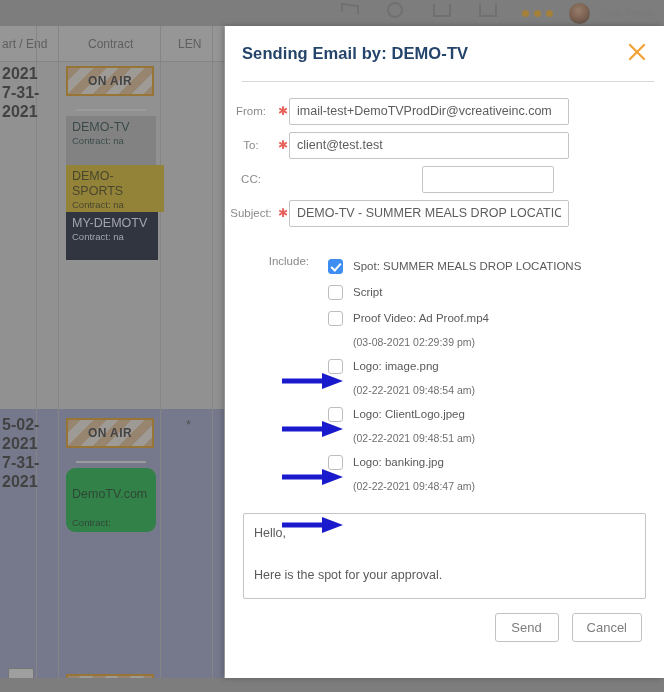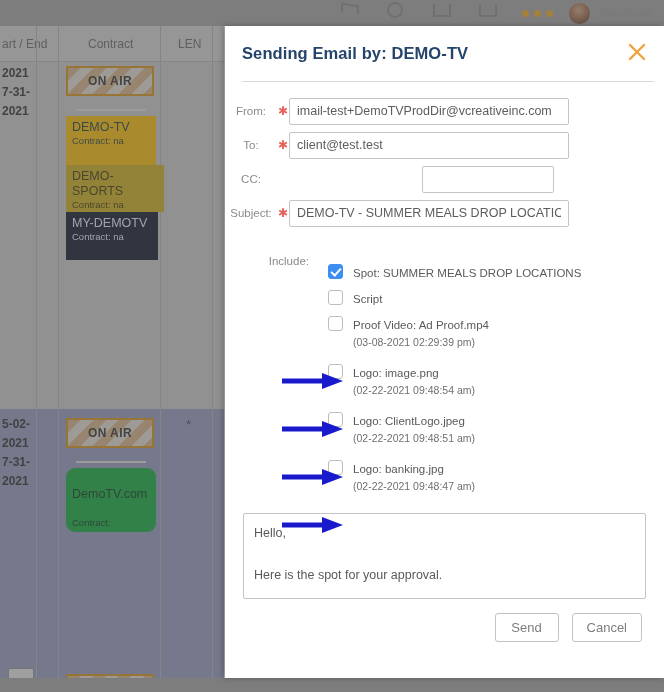--- a/index.html
+++ b/index.html
@@ -112,21 +112,21 @@
   .bg-th {
     position: absolute;
     top: 11px;
     color: #636363;
     font-size: 12px;
     white-space: nowrap;
   }
   .bg-cell-date {
     position: absolute;
     color: #2e2e2e;
-    font-size: 12px;
+    font-size: 16px;
     font-weight: bold;
     line-height: 19px;
     white-space: nowrap;
   }
   .bg-onair {
     position: absolute;
     border: 2px solid #c98a18;
     background: repeating-linear-gradient(135deg,
        #c8a882 0px, #c8a882 9px, #d6d0c6 9px, #d6d0c6 18px);
     text-align: center;
@@ -272,21 +272,21 @@
     text-align: right;
     font-size: 11.5px;
     color: #8a8a8a;
   }
   .include-list {
     margin-left: 103px;
     padding-top: 0;
   }
   .cb-row {
     display: flex;
-    align-items: flex-end;
+    align-items: center;
     height: 26px;
   }
   .cb {
     width: 15px; height: 15px;
     border: 1px solid #bdbdbd;
     border-radius: 3px;
     background: #fff;
     flex: none;
     position: relative;
   }
@@ -419,21 +419,21 @@
 
     <div class="bg-cell-date" style="left:2px; top:38px;">
       <span>2021</span>
     </div>
     <div class="bg-cell-date" style="left:2px; top:57px;">7-31-</div>
     <div class="bg-cell-date" style="left:2px; top:76px;">2021</div>
 
     <div class="bg-onair" style="left:66px; top:40px; width:88px; height:30px;">ON AIR</div>
     <div class="bg-divider-line" style="left:76px; top:83px; width:70px;"></div>
 
-    <div class="bg-chip" style="left:66px; top:90px; width:90px; height:49px; background:#eab308; color:#1d3b3a;">
+    <div class="bg-chip" style="left:66px; top:90px; width:90px; height:49px; background:#a3a3a3; color:#1d3b3a;">
       <span class="chip-title">DEMO-TV</span>
       <span class="chip-sub">Contract: na</span>
     </div>
     <div class="bg-chip" style="left:66px; top:139px; width:98px; height:47px; background:#bfa41e; color:#3d3508;">
       <span class="chip-title">DEMO-SPORTS</span>
       <span class="chip-sub">Contract: na</span>
     </div>
     <div class="bg-chip" style="left:66px; top:186px; width:92px; height:48px; background:#0f172a; color:#dcdef2;">
       <span class="chip-title">MY-DEMOTV</span>
       <span class="chip-sub">Contract: na</span>

